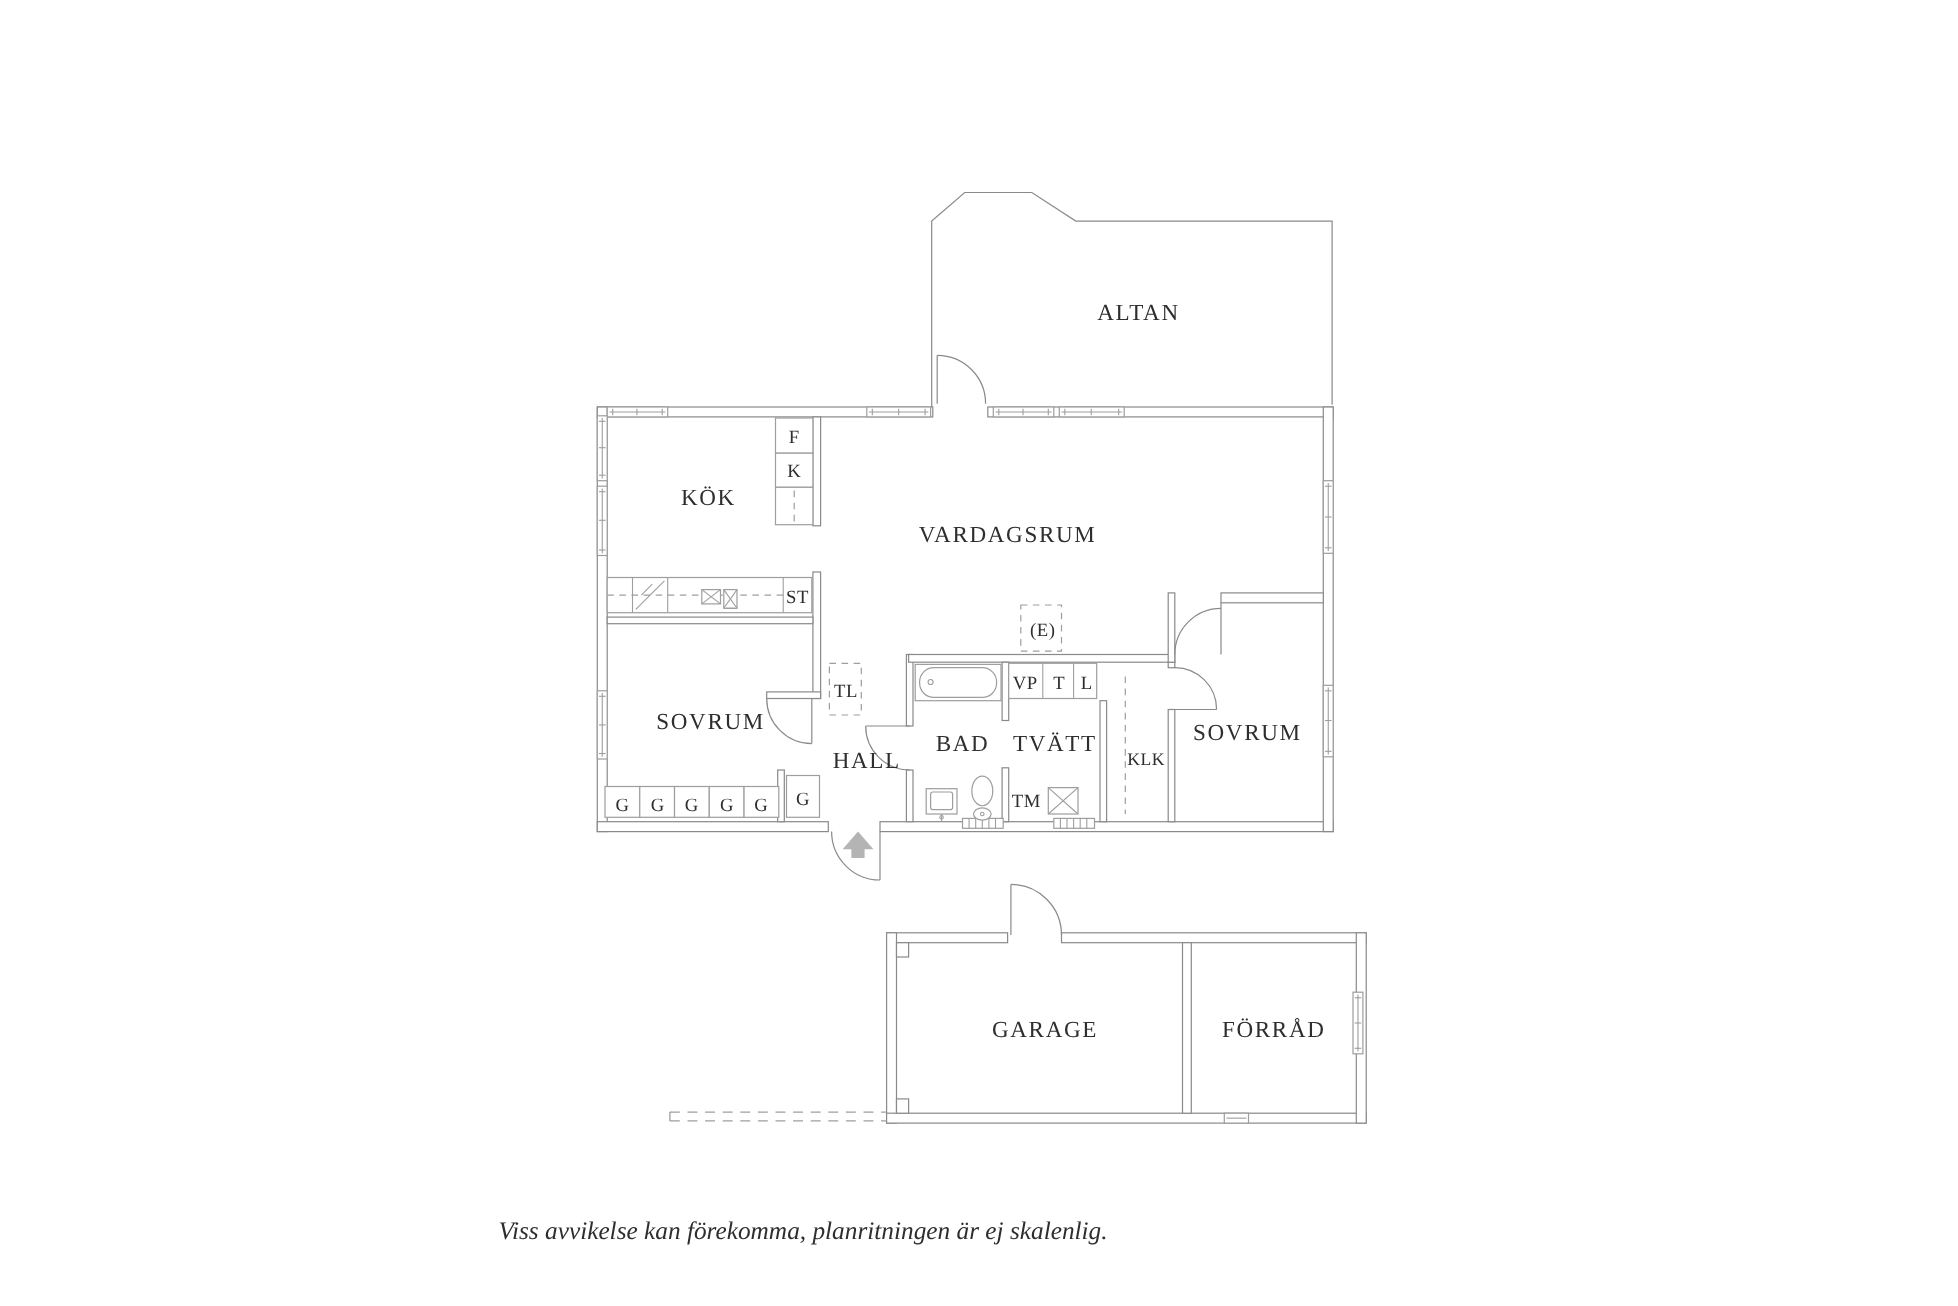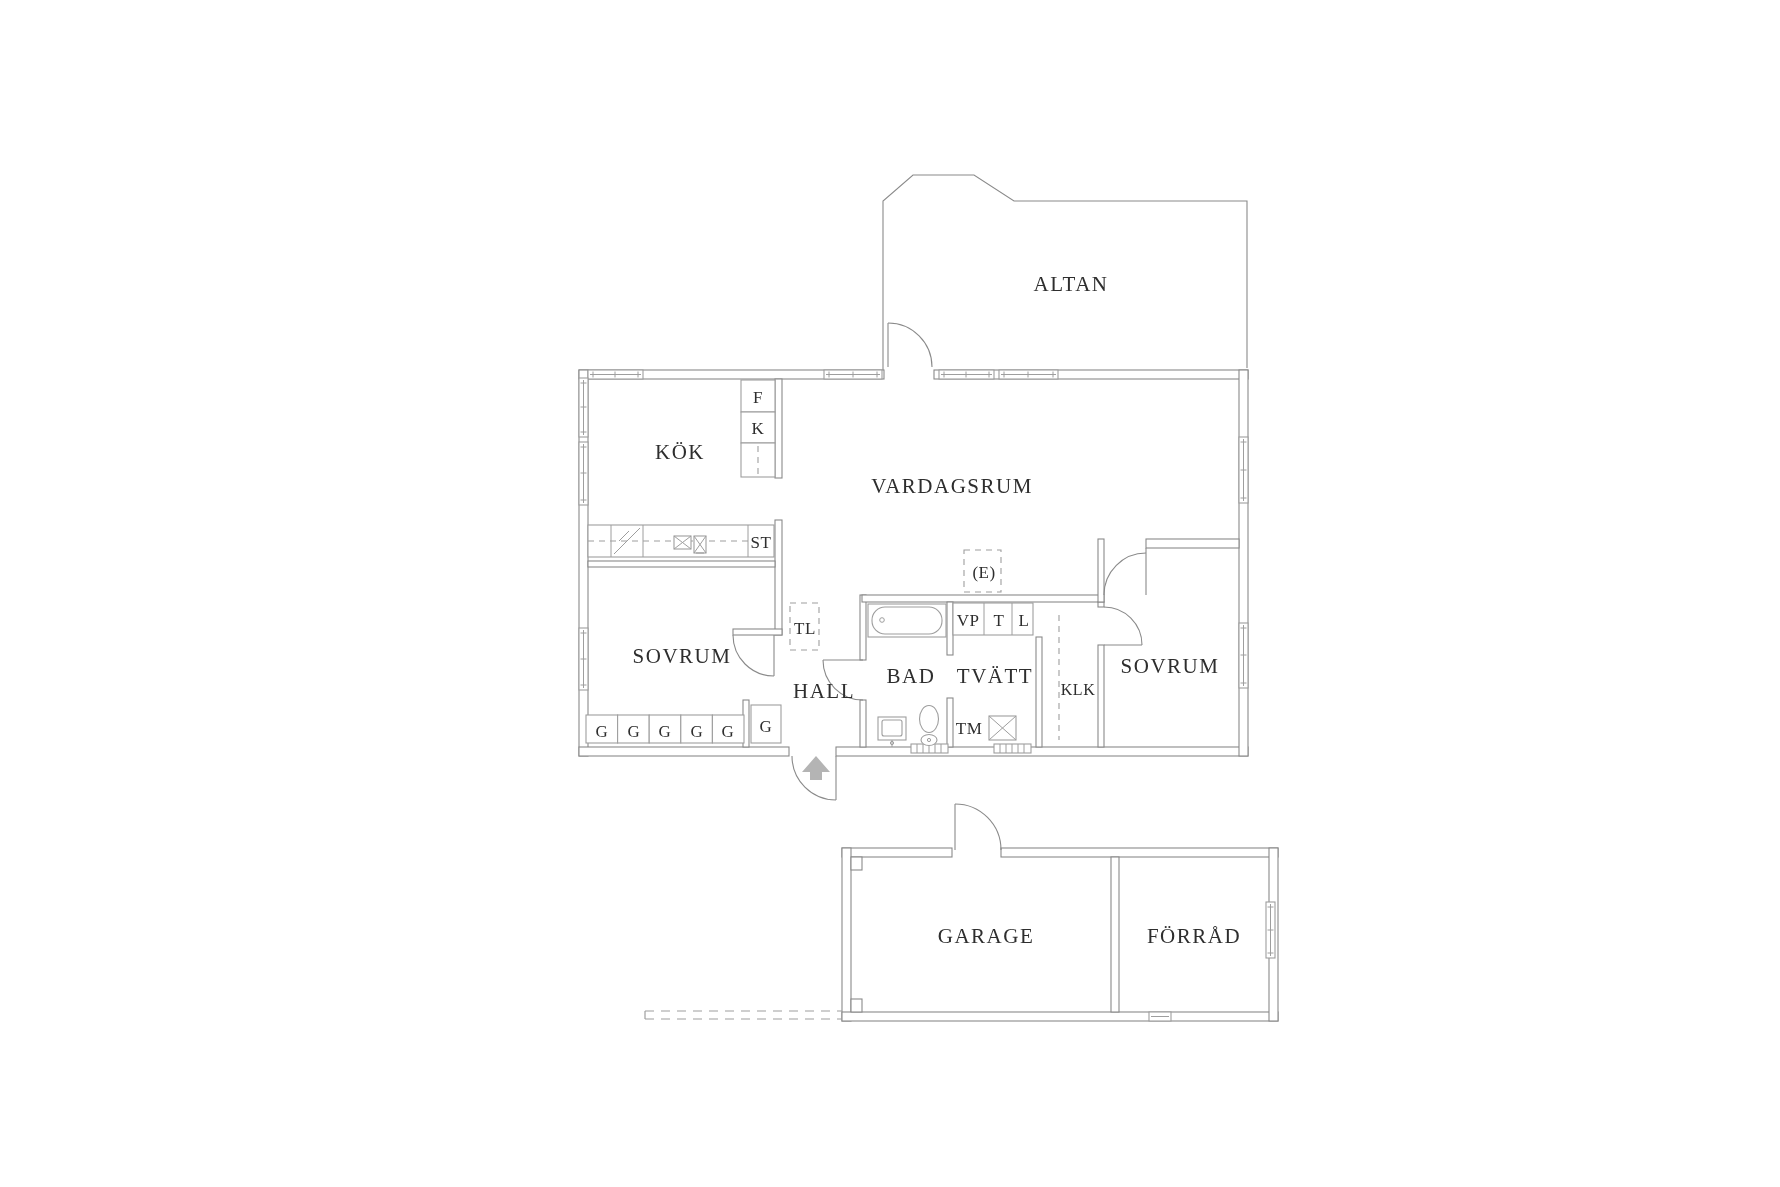--- a/index.html
+++ b/index.html
@@ -1,17 +1,17 @@
 <!DOCTYPE html>
 <html style="--bg: #ffffff; --wall: #8a8a8a; --light: #9e9e9e; --text: #2e2e2e; --arrow: #b4b4b4;"><head>
 <meta charset="utf-8">
 <style>
   html,body{margin:0;padding:0;background:#fff;}
   #page{position:relative;width:1460px;height:1187px;background:var(--bg,#fff);overflow:hidden;
-        font-family:"Liberation Serif","DejaVu Serif",serif;margin-left:36px;}
+        font-family:"Liberation Serif","DejaVu Serif",serif;}
   svg{position:absolute;left:0;top:0;}
   .wall{fill:#ffffff;stroke:var(--wall,#8a8a8a);stroke-width:1.1;}
   .thin{fill:none;stroke:var(--wall,#8a8a8a);stroke-width:1.1;}
   .fixture{fill:#ffffff;stroke:var(--light,#9e9e9e);stroke-width:1.1;}
   .fline{fill:none;stroke:var(--light,#9e9e9e);stroke-width:1;}
   .winline{fill:none;stroke:var(--light,#9e9e9e);stroke-width:1;}
   .dash{fill:none;stroke:var(--light,#9e9e9e);stroke-width:1.1;stroke-dasharray:6 5;}
   .ddash{fill:none;stroke:var(--light,#9e9e9e);stroke-width:1.2;stroke-dasharray:9 7;}
   .lbl{font-family:"Liberation Serif","DejaVu Serif",serif;font-size:21px;fill:var(--text,#2e2e2e);
        letter-spacing:1.5px;text-anchor:middle;}
@@ -291,13 +291,14 @@
   <text class="lbl-sm" x="933" y="734">TM</text>
   <text class="lbl-sm" x="948" y="578">(E)</text>
   <text class="lbl-sm" x="566" y="737">G</text>
   <text class="lbl-sm" x="598" y="737">G</text>
   <text class="lbl-sm" x="629" y="737">G</text>
   <text class="lbl-sm" x="661" y="737">G</text>
   <text class="lbl-sm" x="692" y="737">G</text>
   <text class="lbl-sm" x="730" y="732">G</text>
 </svg>
 
+<div class="caption">Viss avvikelse kan förekomma, planritningen är ej skalenlig.</div>
 </div>
 
 </body></html>

